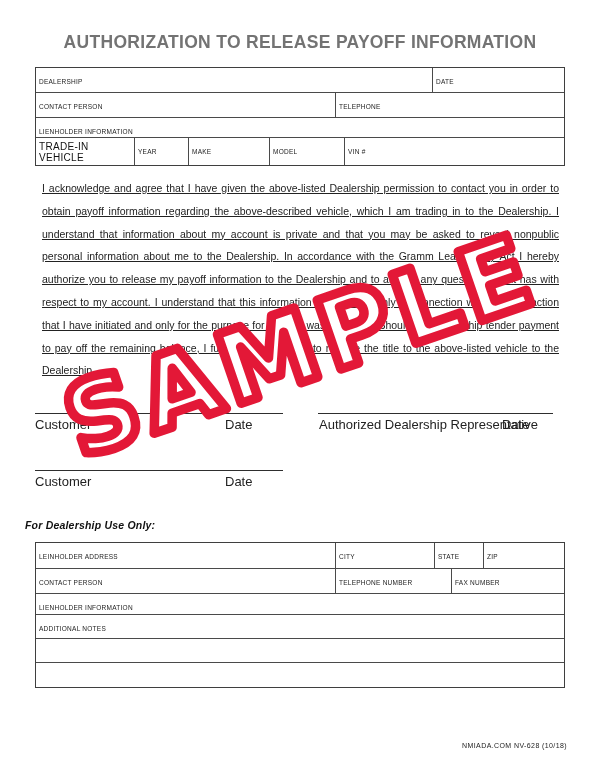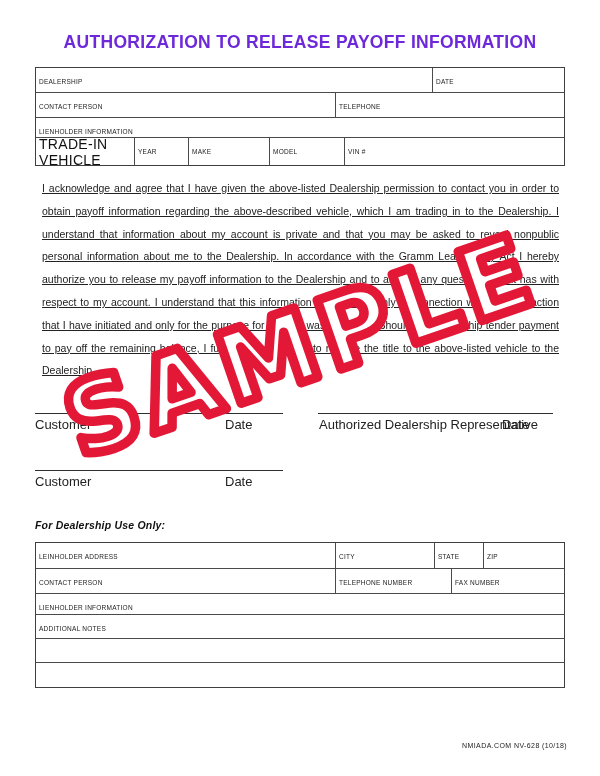--- a/index.html
+++ b/index.html
@@ -3,42 +3,42 @@
 <meta charset="utf-8">
 <style>
   html,body{margin:0;padding:0;background:#fff;}
   .page{
     position:relative;width:600px;height:776px;background:#ffffff;
     font-family:"Liberation Sans", sans-serif;color:#1c1c1c;overflow:hidden;
   }
   *{box-sizing:border-box;}
   .title{
     position:absolute;top:32px;left:0;width:100%;text-align:center;
-    font-size:17.5px;font-weight:bold;letter-spacing:.3px;color:#6d28d9;
+    font-size:17.5px;font-weight:bold;letter-spacing:.3px;color:#737373;
   }
   .ftable{position:absolute;left:35px;width:530px;border:1.3px solid #3f3f3f;background:#fff;}
   .top-table{top:67px;}
   .bottom-table{top:542px;}
   .frow{display:flex;width:100%;}
   .frow + .frow{border-top:1px solid #4a4a4a;}
   .fcell{position:relative;padding:2px 3px;overflow:hidden;}
   .fcell + .fcell{border-left:1px solid #4a4a4a;}
   .grow{flex:1 1 auto;}
   .lbl{font-size:6.5px;letter-spacing:.25px;color:#222;white-space:nowrap;}
-  .biglbl{font-size:14px;letter-spacing:.3px;color:#111;}
+  .biglbl{font-size:10px;letter-spacing:.3px;color:#111;}
   .vcenter{display:flex;align-items:center;}
   .boldlbl{font-size:10px;font-weight:bold;letter-spacing:.3px;color:#111;}
   .para{
     position:absolute;left:42px;top:177px;width:517px;
     font-size:10.5px;line-height:22.8px;text-align:justify;color:#222;text-decoration:underline;
   }
   .sigline{position:absolute;border-top:1.3px solid #2e2e2e;}
   .siglbl{position:absolute;top:3px;font-size:13px;color:#222;white-space:nowrap;}
   .dealer-heading{
-    position:absolute;left:35px;top:519px;
+    position:absolute;left:25px;top:519px;
     font-size:10.5px;font-weight:bold;font-style:italic;color:#111;letter-spacing:.2px;
   }
   .footer{
     position:absolute;right:33px;top:742px;
     font-size:7px;letter-spacing:.4px;color:#222;white-space:nowrap;
   }
   .stamp{position:absolute;left:0;top:0;pointer-events:none;}
 </style>
 </head>
 <body>

